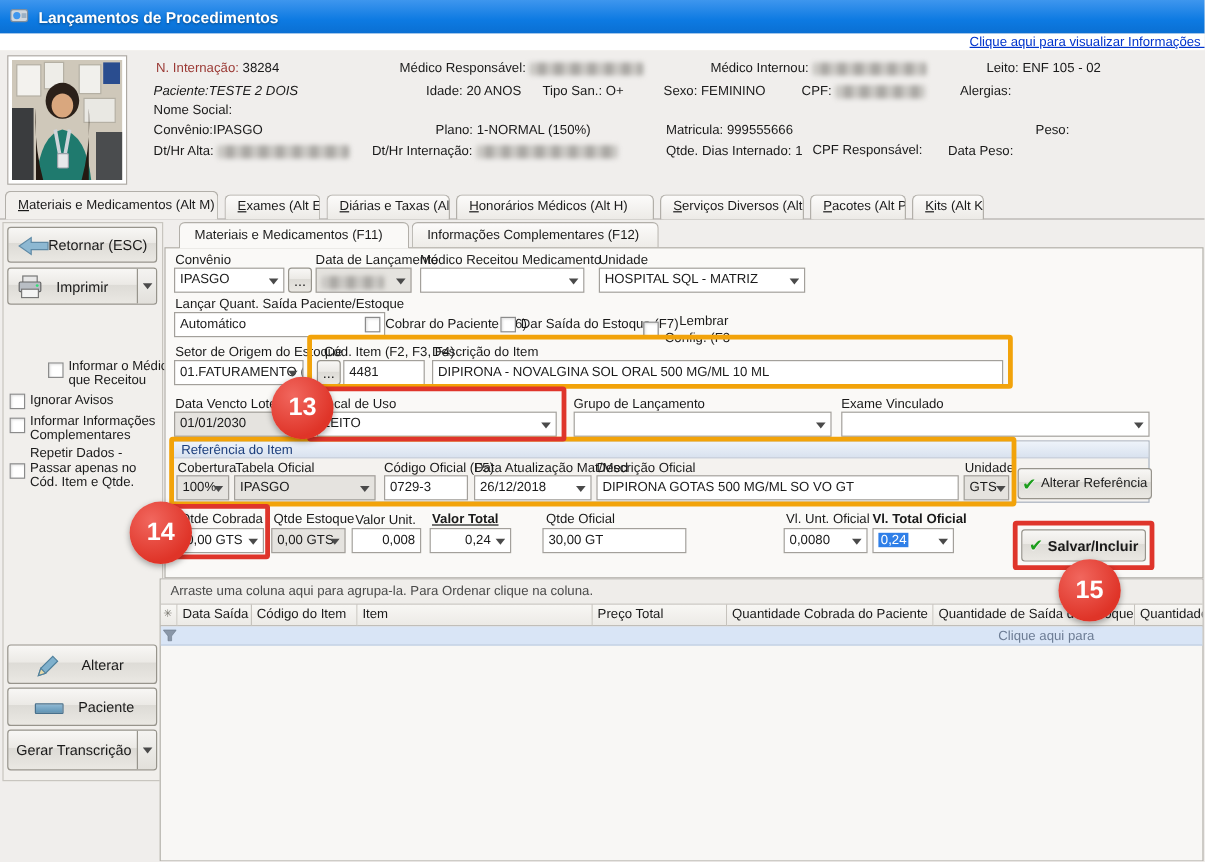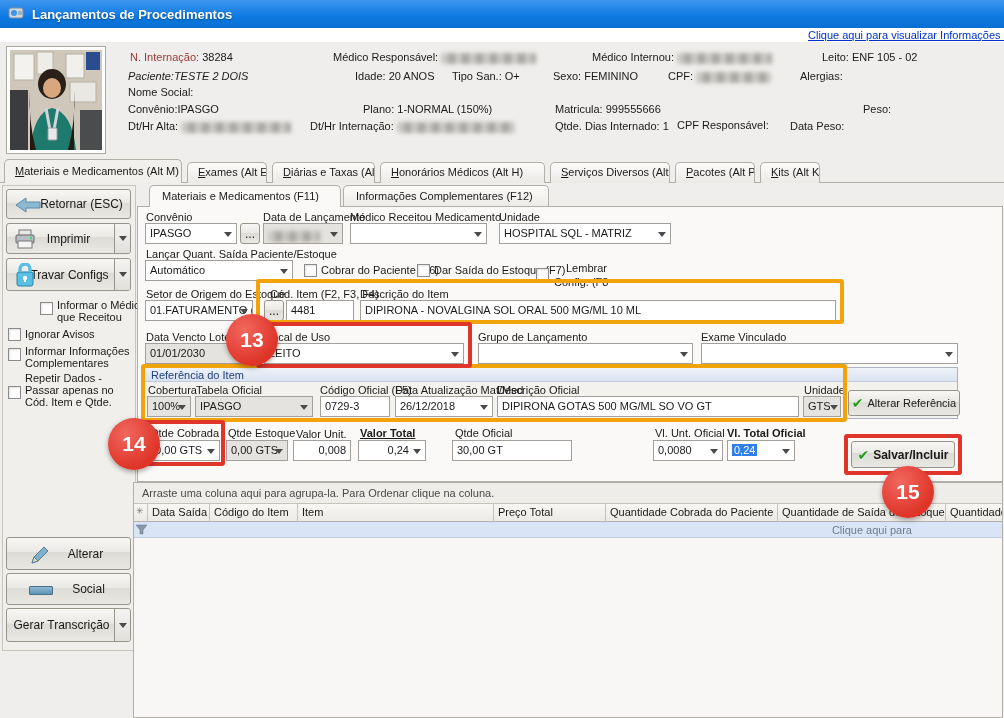--- a/index.html
+++ b/index.html
@@ -182,34 +182,20 @@
           <rect x="4" y="12" width="14" height="7" fill="#f4f4f4" stroke="#777"></rect>
           <circle cx="17" cy="9" r="1.2" fill="#3d7"></circle>
         </svg>
     </span>
     <span style="margin-left:14px;margin-right:14px;">Imprimir</span>
     <span class="split">
         <span class="car"></span>
       </span>
   </div>
 
-  <div class="btn" style="left:6px;top:258px;width:125px;height:33px;">
-    <span style="position:absolute;left:7px;top:4px;">
-      <svg width="22" height="25" viewBox="0 0 22 25">
-          <rect x="3" y="9" width="16" height="14" rx="2" fill="#59bfe3" stroke="#2a84a8"></rect>
-          <path d="M6 9 V6 a5 5 0 0 1 10 0 V9" fill="none" stroke="#59bfe3" stroke-width="3.4"></path>
-          <circle cx="11" cy="15" r="2.2" fill="#fff"></circle>
-          <rect x="10" y="15" width="2" height="4" fill="#fff"></rect>
-        </svg>
-    </span>
-    <span style="margin-left:16px;margin-right:14px;">Travar Configs</span>
-    <span class="split">
-        <span class="car"></span>
-      </span>
-  </div>
 
   <div class="cbrow" style="left:8px;top:299px;width:126px;margin-left:32px;">
     <span class="cb" style="margin-top:3px;"></span>
     <span class="cbtxt">Informar o Médico que Receitou</span>
   </div>
   <div class="cbrow" style="left:8px;top:328px;width:126px;">
     <span class="cb"></span>
     <span class="cbtxt">Ignorar Avisos</span>
   </div>
   <div class="cbrow" style="left:8px;top:345px;width:126px;">
@@ -225,21 +211,21 @@
     <span style="position:absolute;left:22px;top:6px;">
       <svg width="22" height="22" viewBox="0 0 22 22">
           <path d="M3 19 L5 13 L15 3 L19 7 L9 17 Z" fill="#7fb0cc" stroke="#50809c"></path>
           <path d="M3 19 L5 13 L9 17 Z" fill="#e8d9a8" stroke="#50809c"></path>
         </svg>
     </span>
     <span style="margin-left:34px;">Alterar</span>
   </div>
   <div class="btn" style="left:6px;top:573px;width:125px;height:32px;">
     <span style="position:absolute;left:22px;top:12px;width:24px;height:9px;background:linear-gradient(#8fb9d4,#5f93b4);border:1px solid #48708c;border-radius:1px;"></span>
-    <span style="margin-left:40px;">Social</span>
+    <span style="margin-left:40px;">Paciente</span>
   </div>
   <div class="btn" style="left:6px;top:608px;width:125px;height:34px;">
     <span style="margin-right:14px;">Gerar Transcrição</span>
     <span class="split">
         <span class="car"></span>
       </span>
   </div>
 
   <div class="subtab sel" style="left:149px;width:192px;">Materiais e Medicamentos (F11)</div>
   <div class="subtab" style="left:343px;width:206px;">Informações Complementares (F12)</div>
@@ -252,21 +238,21 @@
   <span class="flbl" style="left:263px;top:211px;">Data de Lançamento</span>
   <div class="combo dis" style="left:263px;top:223px;width:80px;"><span class="redact" style="width:52px;margin-top:4px;"></span><span class="car"></span></div>
   <span class="flbl" style="left:350px;top:211px;">Médico Receitou Medicamento</span>
   <div class="combo" style="left:350px;top:223px;width:137px;">
       <span class="car"></span>
     </div>
   <span class="flbl" style="left:499px;top:211px;">Unidade</span>
   <div class="combo" style="left:499px;top:223px;width:172px;"><span>HOSPITAL SQL - MATRIZ</span><span class="car"></span></div>
 
   <span class="flbl" style="left:146px;top:248px;">Lançar Quant. Saída Paciente/Estoque</span>
-  <div class="combo" style="left:145px;top:260px;width:148px;"><span>Automático</span><span class="car"></span></div>
+  <div class="combo" style="left:145px;top:260px;width:176px;"><span>Automático</span><span class="car"></span></div>
   <div class="cbrow" style="left:304px;top:264px;">
       <span class="cb"></span>
       <span class="cbtxt">Cobrar do Paciente (F6)</span>
     </div>
   <div class="cbrow" style="left:417px;top:264px;">
       <span class="cb"></span>
       <span class="cbtxt">Dar Saída do Estoque (F7)</span>
     </div>
   <div class="cbrow" style="left:536px;top:268px;">
       <span class="cb"></span>

